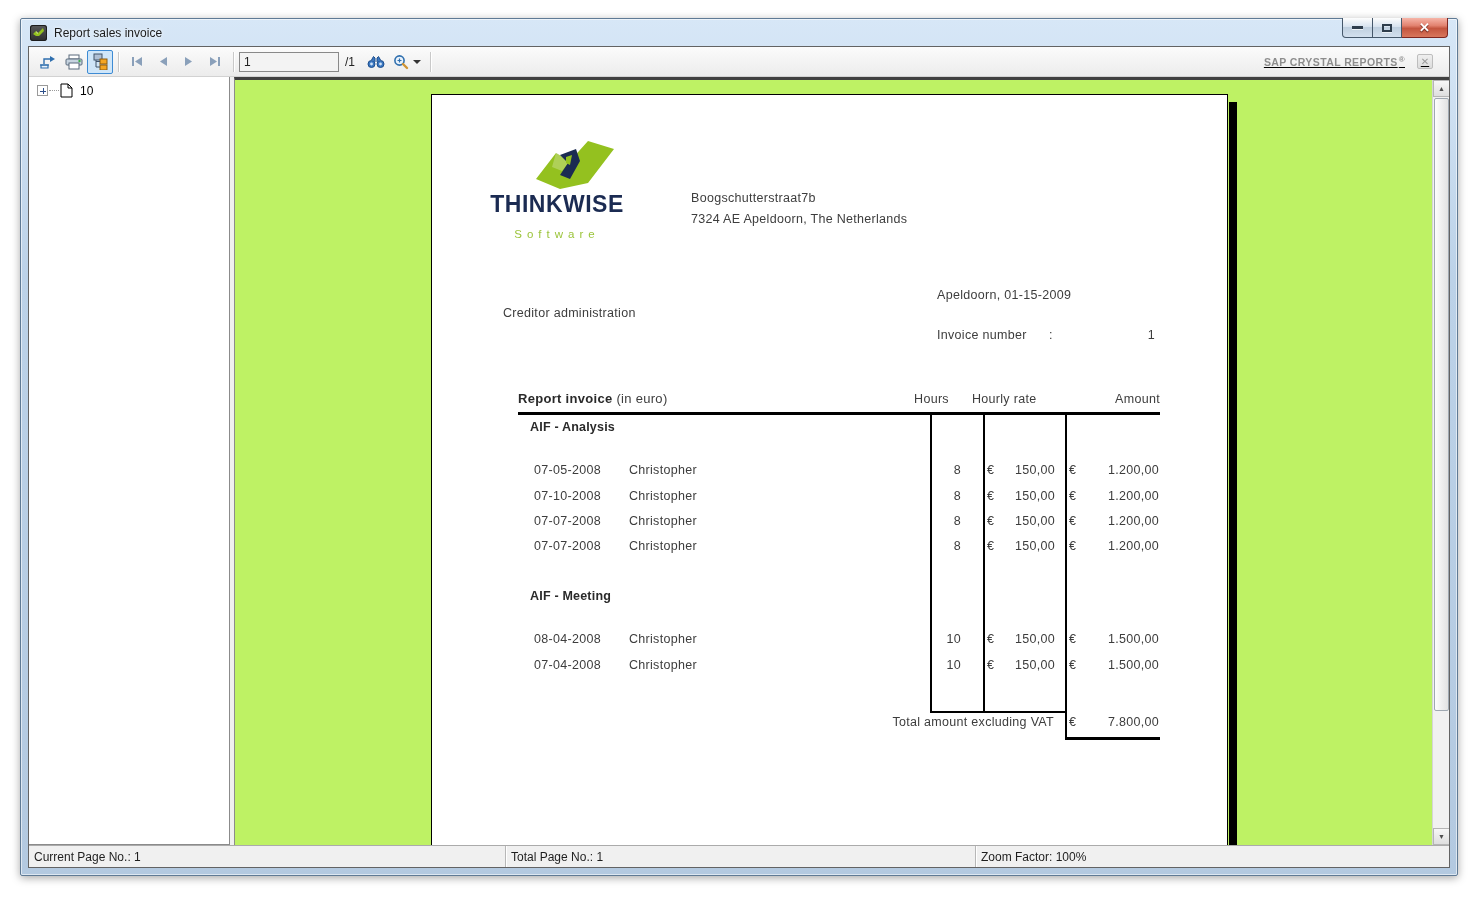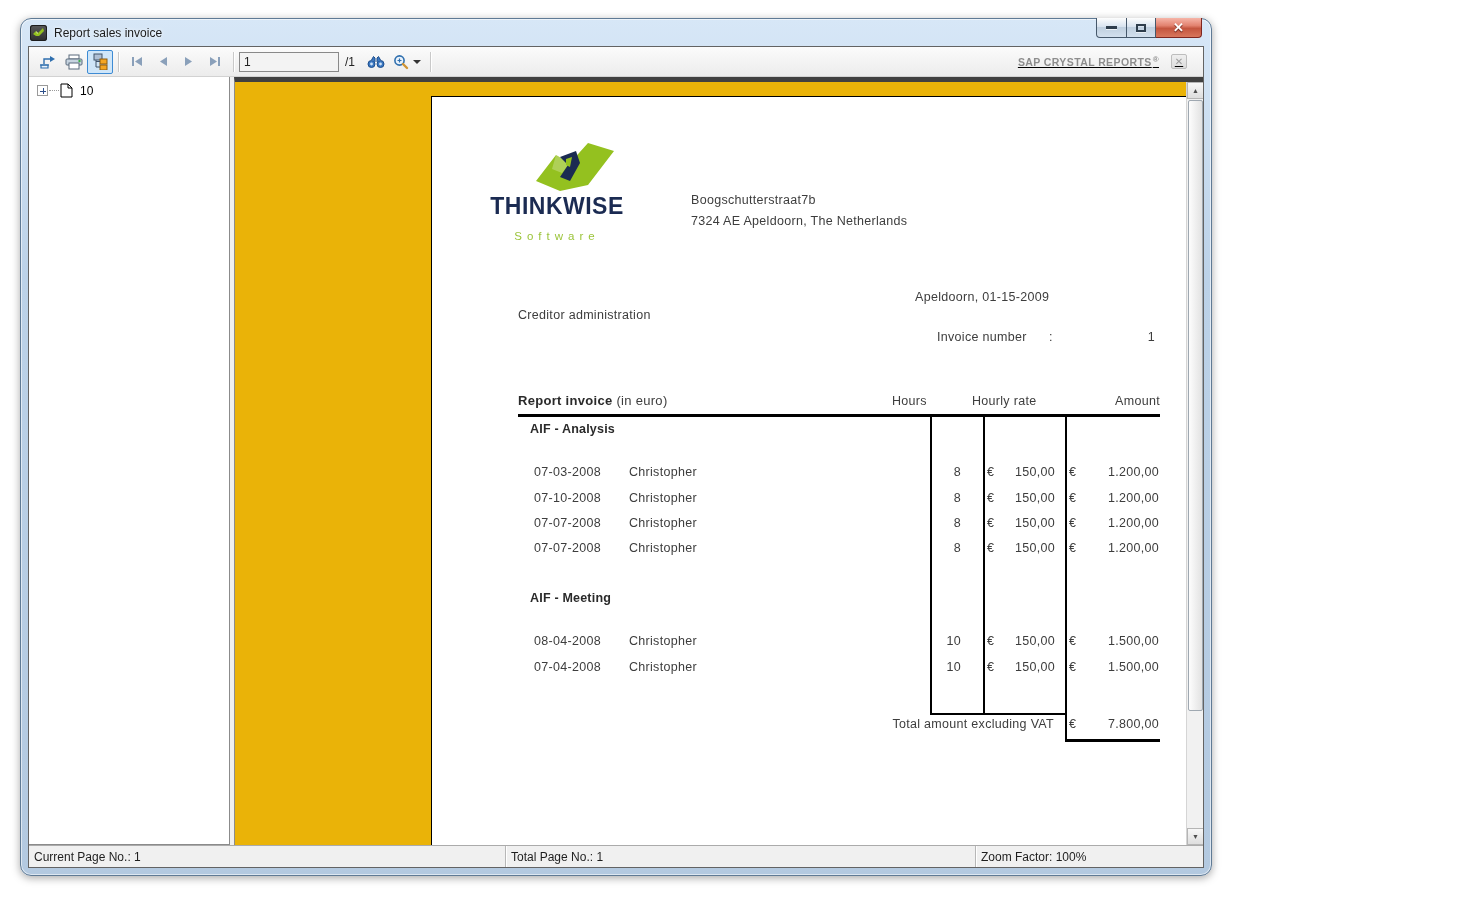--- a/index.html
+++ b/index.html
@@ -1,21 +1,21 @@
 <!DOCTYPE html>
 <html><head>
 <meta charset="utf-8">
 <style>
   * { margin:0; padding:0; box-sizing:border-box; }
   html,body { width:1480px; height:900px; background:#ffffff; font-family:"Liberation Sans", sans-serif; overflow:hidden; }
 
   
   .window {
-    position:absolute; left:20px; top:18px; width:1192px; height:858px;
-    border:1px solid #5f7a95; border-radius:11px;
+    position:absolute; left:20px; top:18px; width:1438px; height:858px;
+    border:1px solid #5f7a95; border-radius:2px;
     background:linear-gradient(#d7e7f7,#bcd2e8 30%,#b3c9e0);
     box-shadow:0 2px 8px rgba(0,0,0,.35), inset 0 0 0 1px rgba(255,255,255,.55);
   }
   .titlebar { position:absolute; left:0; top:0; right:0; height:27px; display:flex; align-items:center; padding-left:9px; }
   .title-icon { width:17px; height:16px; border-radius:3px;
     background:linear-gradient(#5a5a5a,#2e2e2e); position:relative; flex:0 0 auto;
     box-shadow:inset 0 0 0 1px #1d1d1d; }
   .title-icon svg { position:absolute; left:2px; top:2px; }
   .title-text { margin-left:7px; font-size:12px; color:#1c1c1c; text-shadow:0 0 4px #ffffff; }
 
@@ -52,21 +52,21 @@
   
   .main { flex:1 1 auto; display:flex; min-height:0; }
   .tree-panel { width:201px; flex:0 0 auto; background:#ffffff; border:1px solid #8b8b8b; border-left:none; border-top:none; padding:6px 0 0 8px; }
   .tree-row { display:flex; align-items:center; font-size:12px; color:#000; }
   .expander { width:11px; height:11px; border:1px solid #9a9a9a; background:#fff; position:relative; flex:0 0 auto; }
   .expander:before { content:""; position:absolute; left:2px; top:4.5px; width:6px; height:1.5px; background:#2d4f8a; }
   .expander:after  { content:""; position:absolute; left:4.5px; top:2px; width:1.5px; height:6px; background:#2d4f8a; }
   .dotted { width:10px; border-top:1px dotted #9a9a9a; margin:0 1px; }
   .doc-icon { margin-right:7px; }
   .splitter { width:4px; flex:0 0 auto; background:#f0f0f0; }
-  .preview { flex:1 1 auto; position:relative; background:#eab308; border-top:5px solid #404040; border-left:1px solid #8c8c8c; overflow:hidden; }
+  .preview { flex:1 1 auto; position:relative; background:#bef264; border-top:3px solid #404040; border-left:1px solid #8c8c8c; overflow:hidden; }
 
   
   .vscroll { position:absolute; right:0; top:0; bottom:0; width:17px; background:#f1f1f1; border-left:1px solid #d5d5d5; }
   .scroll-btn { position:absolute; left:0; width:17px; height:17px; background:linear-gradient(#f7f7f7,#dedede);
     border:1px solid #b5b5b5; display:flex; align-items:center; justify-content:center; font-size:7px; color:#4f4f4f; }
   .scroll-up { top:0; } .scroll-down { bottom:0; }
   .scroll-thumb { position:absolute; left:1px; width:15px; top:18px; height:calc(100% - 152px);
     background:linear-gradient(to right,#fdfdfd,#e2e2e2); border:1px solid #9fa8b1; border-radius:2px; }
 
   
@@ -76,29 +76,29 @@
   .abs { position:absolute; white-space:nowrap; }
   .inv-text { font-size:12.5px; color:#3d3d3d; letter-spacing:.3px; }
 
   .logo-block { left:50px; top:44px; width:150px; text-align:center; }
   .logo-arrow { margin-left:28px; }
   .logo-brand { font-size:23px; font-weight:bold; color:#1b2b52; letter-spacing:.5px; line-height:1; margin-top:-2px; }
   .logo-sub { font-size:11.5px; color:#9bc43a; letter-spacing:5px; margin-top:12px; }
 
   .addr1 { left:259px; top:96px; }
   .addr2 { left:259px; top:117px; }
-  .city-date { left:483px; top:193px; }
-  .recipient { left:86px; top:211px; }
+  .city-date { left:505px; top:193px; }
+  .recipient { left:71px; top:211px; }
   .invnum-label { left:505px; top:233px; }
   .invnum-colon { left:617px; top:233px; }
   .invnum-value { left:640px; top:233px; width:83px; text-align:right; }
 
   .tbl-title { left:86px; top:296px; font-size:13px; }
   .tbl-title b { font-weight:bold; color:#2a2a2a; }
-  .hdr-hours  { left:460px; top:297px; width:79px; text-align:left; }
+  .hdr-hours  { left:460px; top:297px; width:79px; text-align:center; }
   .hdr-rate   { left:540px; top:297px; width:88px; text-align:left; }
   .hdr-amount { left:630px; top:297px; width:98px; text-align:right; }
 
   .rule-header { left:86px; top:317px; width:642px; height:3px; background:#000; }
   .vline { width:1.5px; background:#000; }
   .vl-1 { left:498px; top:320px; height:297px; }
   .vl-2 { left:551px; top:320px; height:297px; }
   .vl-3 { left:633px; top:320px; height:323px; }
   .rule-mid { left:498px; top:616px; width:136px; height:2px; background:#000; }
   .rule-total { left:633px; top:642px; width:95px; height:3px; background:#000; }
@@ -271,21 +271,21 @@
           <div class="abs rule-header"></div>
           <div class="abs vline vl-1"></div>
           <div class="abs vline vl-2"></div>
           <div class="abs vline vl-3"></div>
           <div class="abs rule-mid"></div>
           <div class="abs rule-total"></div>
 
           <div id="rows-container">
               <div class="abs section-name" style="top: 325px;">AIF - Analysis</div>
               <div style="position: absolute; left: 0px; top: 368px; width: 797px;">
-                <span class="cell c-date">07-03-2008</span>
+                <span class="cell c-date">07-05-2008</span>
                 <span class="cell c-name">Christopher</span>
                 <span class="cell c-hours">8</span>
                 <span class="cell c-cur1">€</span>
                 <span class="cell c-rate">150,00</span>
                 <span class="cell c-cur2">€</span>
                 <span class="cell c-amt">1.200,00</span>
               </div>
               <div style="position: absolute; left: 0px; top: 394px; width: 797px;">
                 <span class="cell c-date">07-10-2008</span>
                 <span class="cell c-name">Christopher</span>

